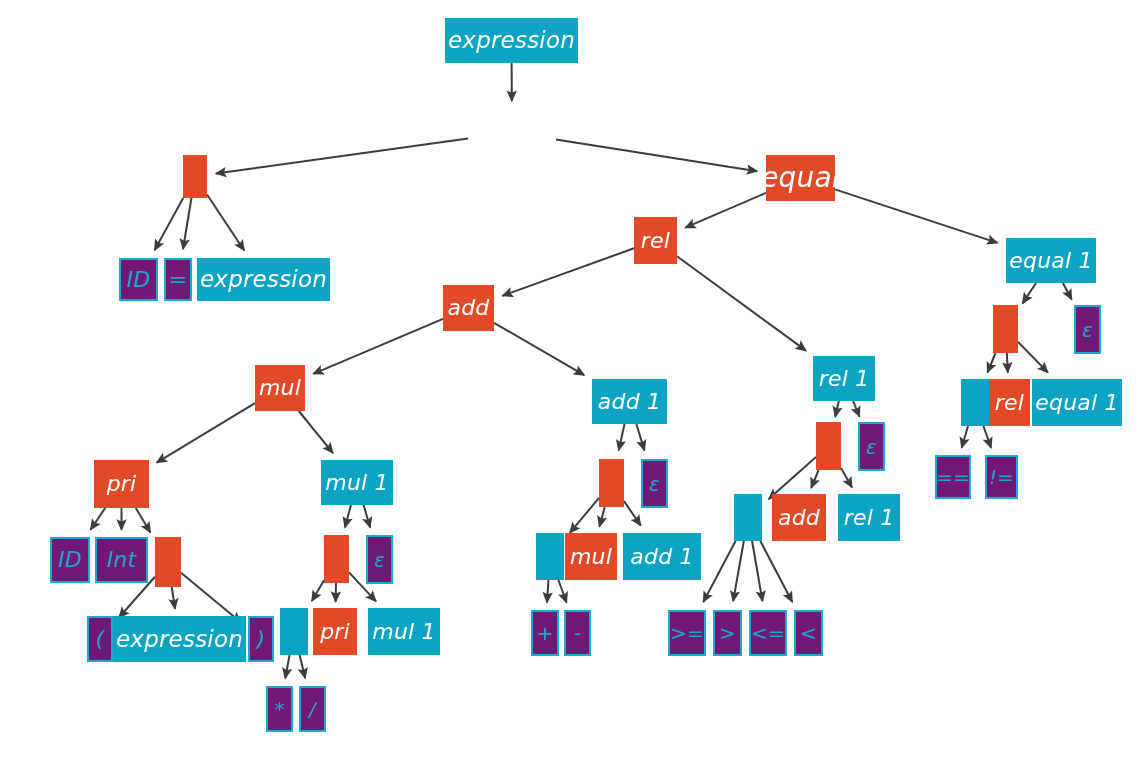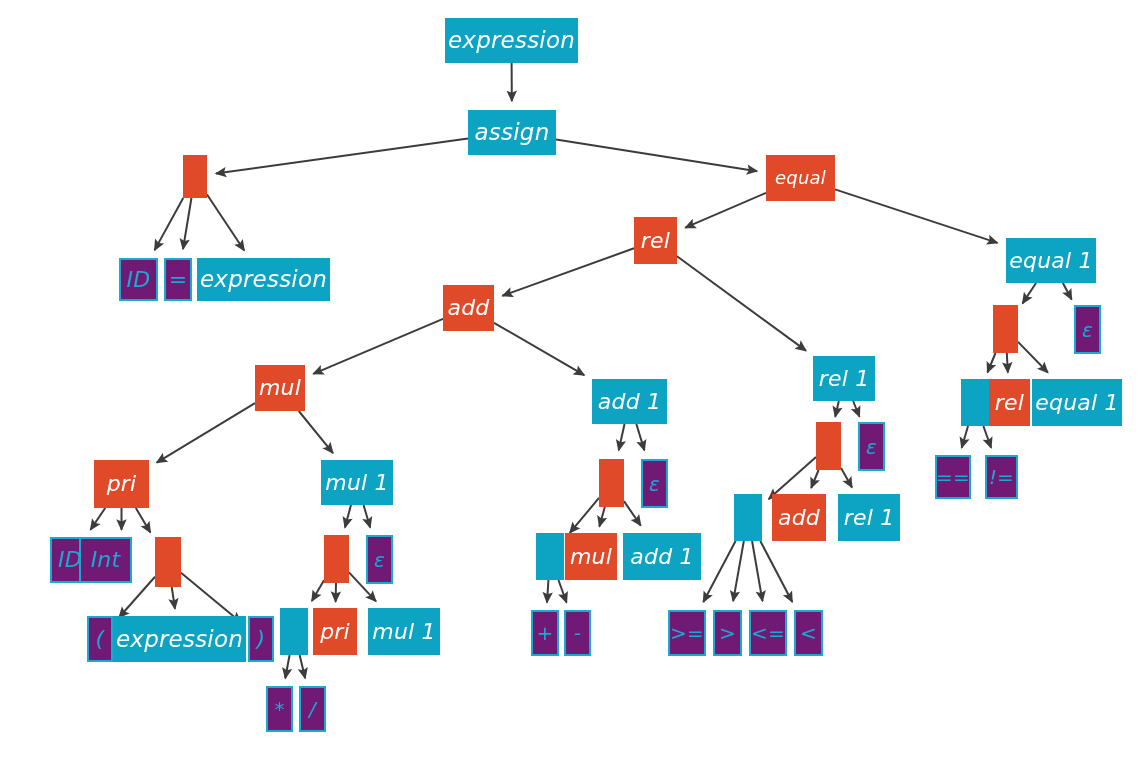--- a/index.html
+++ b/index.html
@@ -116,26 +116,25 @@
         <line x1="363.57" y1="505.00" x2="370.15" y2="527.50" stroke="#3c3c3c" stroke-width="2" marker-end="url(#arrowhead)"></line>
         <line x1="324.00" y1="580.32" x2="311.83" y2="601.08" stroke="#3c3c3c" stroke-width="2" marker-end="url(#arrowhead)"></line>
         <line x1="336.00" y1="583.00" x2="335.62" y2="601.75" stroke="#3c3c3c" stroke-width="2" marker-end="url(#arrowhead)"></line>
         <line x1="349.00" y1="572.43" x2="375.99" y2="601.41" stroke="#3c3c3c" stroke-width="2" marker-end="url(#arrowhead)"></line>
         <line x1="289.60" y1="655.00" x2="285.25" y2="678.25" stroke="#3c3c3c" stroke-width="2" marker-end="url(#arrowhead)"></line>
         <line x1="299.61" y1="655.00" x2="305.16" y2="678.25" stroke="#3c3c3c" stroke-width="2" marker-end="url(#arrowhead)"></line>
       </g>
   </svg>
   <div id="node-layer">
       <div class="node nonterminal-teal" style="left: 445px; top: 18px; width: 133px; height: 45px; font-size: 23px;">expression</div>
-      <div class="node nonterminal-teal" style="left: 468px; top: 110px; width: 88px; height: 45px; font-size: 23px;">assign</div>
       <div class="node nonterminal-red blank" style="left: 183px; top: 155px; width: 24px; height: 43px; font-size: 20px;"></div>
       <div class="node terminal" style="left: 119px; top: 258px; width: 39px; height: 43px; font-size: 22px;">ID</div>
       <div class="node terminal" style="left: 164px; top: 258px; width: 28px; height: 43px; font-size: 22px;">=</div>
       <div class="node nonterminal-teal" style="left: 197px; top: 258px; width: 133px; height: 43px; font-size: 23px;">expression</div>
-      <div class="node nonterminal-red" style="left: 766px; top: 155px; width: 69px; height: 46px; font-size: 18px;">equal</div>
+      <div class="node nonterminal-red" style="left: 766px; top: 155px; width: 69px; height: 46px; font-size: 28px;">equal</div>
       <div class="node nonterminal-red" style="left: 634px; top: 217px; width: 43px; height: 47px; font-size: 22px;">rel</div>
       <div class="node nonterminal-teal" style="left: 1006px; top: 238px; width: 90px; height: 45px; font-size: 22px;">equal 1</div>
       <div class="node nonterminal-red blank" style="left: 993px; top: 305px; width: 25px; height: 48px; font-size: 20px;"></div>
       <div class="node terminal" style="left: 1074px; top: 305px; width: 27px; height: 49px; font-size: 20px;">ε</div>
       <div class="node nonterminal-teal blank" style="left: 961px; top: 379px; width: 28px; height: 47px; font-size: 20px;"></div>
       <div class="node nonterminal-red" style="left: 989px; top: 379px; width: 41px; height: 47px; font-size: 22px;">rel</div>
       <div class="node nonterminal-teal" style="left: 1032px; top: 379px; width: 90px; height: 47px; font-size: 22px;">equal 1</div>
       <div class="node terminal" style="left: 935px; top: 455px; width: 36px; height: 44px; font-size: 20px;">==</div>
       <div class="node terminal" style="left: 985px; top: 455px; width: 33px; height: 44px; font-size: 20px;">!=</div>
       <div class="node nonterminal-red" style="left: 443px; top: 285px; width: 51px; height: 46px; font-size: 22px;">add</div>
@@ -153,21 +152,21 @@
       <div class="node nonterminal-teal blank" style="left: 734px; top: 494px; width: 28px; height: 47px; font-size: 20px;"></div>
       <div class="node nonterminal-red" style="left: 772px; top: 494px; width: 54px; height: 47px; font-size: 22px;">add</div>
       <div class="node nonterminal-teal" style="left: 838px; top: 494px; width: 62px; height: 47px; font-size: 22px;">rel 1</div>
       <div class="node terminal" style="left: 668px; top: 610px; width: 38px; height: 46px; font-size: 20px;">&gt;=</div>
       <div class="node terminal" style="left: 713px; top: 610px; width: 29px; height: 46px; font-size: 20px;">&gt;</div>
       <div class="node terminal" style="left: 749px; top: 610px; width: 38px; height: 46px; font-size: 20px;">&lt;=</div>
       <div class="node terminal" style="left: 794px; top: 610px; width: 29px; height: 46px; font-size: 20px;">&lt;</div>
       <div class="node nonterminal-red" style="left: 255px; top: 365px; width: 50px; height: 46px; font-size: 22px;">mul</div>
       <div class="node nonterminal-red" style="left: 94px; top: 460px; width: 55px; height: 48px; font-size: 22px;">pri</div>
       <div class="node terminal" style="left: 50px; top: 537px; width: 40px; height: 46px; font-size: 22px;">ID</div>
-      <div class="node terminal" style="left: 79px; top: 537px; width: 53px; height: 46px; font-size: 22px;">Int</div>
+      <div class="node terminal" style="left: 95px; top: 537px; width: 53px; height: 46px; font-size: 22px;">Int</div>
       <div class="node nonterminal-red blank" style="left: 155px; top: 537px; width: 26px; height: 50px; font-size: 20px;"></div>
       <div class="node terminal" style="left: 87px; top: 616px; width: 26px; height: 46px; font-size: 22px;">(</div>
       <div class="node nonterminal-teal" style="left: 113px; top: 616px; width: 133px; height: 46px; font-size: 23px;">expression</div>
       <div class="node terminal" style="left: 248px; top: 616px; width: 26px; height: 46px; font-size: 22px;">)</div>
       <div class="node nonterminal-teal" style="left: 321px; top: 460px; width: 72px; height: 45px; font-size: 22px;">mul 1</div>
       <div class="node nonterminal-red blank" style="left: 324px; top: 535px; width: 25px; height: 48px; font-size: 20px;"></div>
       <div class="node terminal" style="left: 366px; top: 535px; width: 27px; height: 49px; font-size: 20px;">ε</div>
       <div class="node nonterminal-teal blank" style="left: 280px; top: 608px; width: 28px; height: 47px; font-size: 20px;"></div>
       <div class="node nonterminal-red" style="left: 313px; top: 608px; width: 44px; height: 47px; font-size: 22px;">pri</div>
       <div class="node nonterminal-teal" style="left: 368px; top: 608px; width: 72px; height: 47px; font-size: 22px;">mul 1</div>

